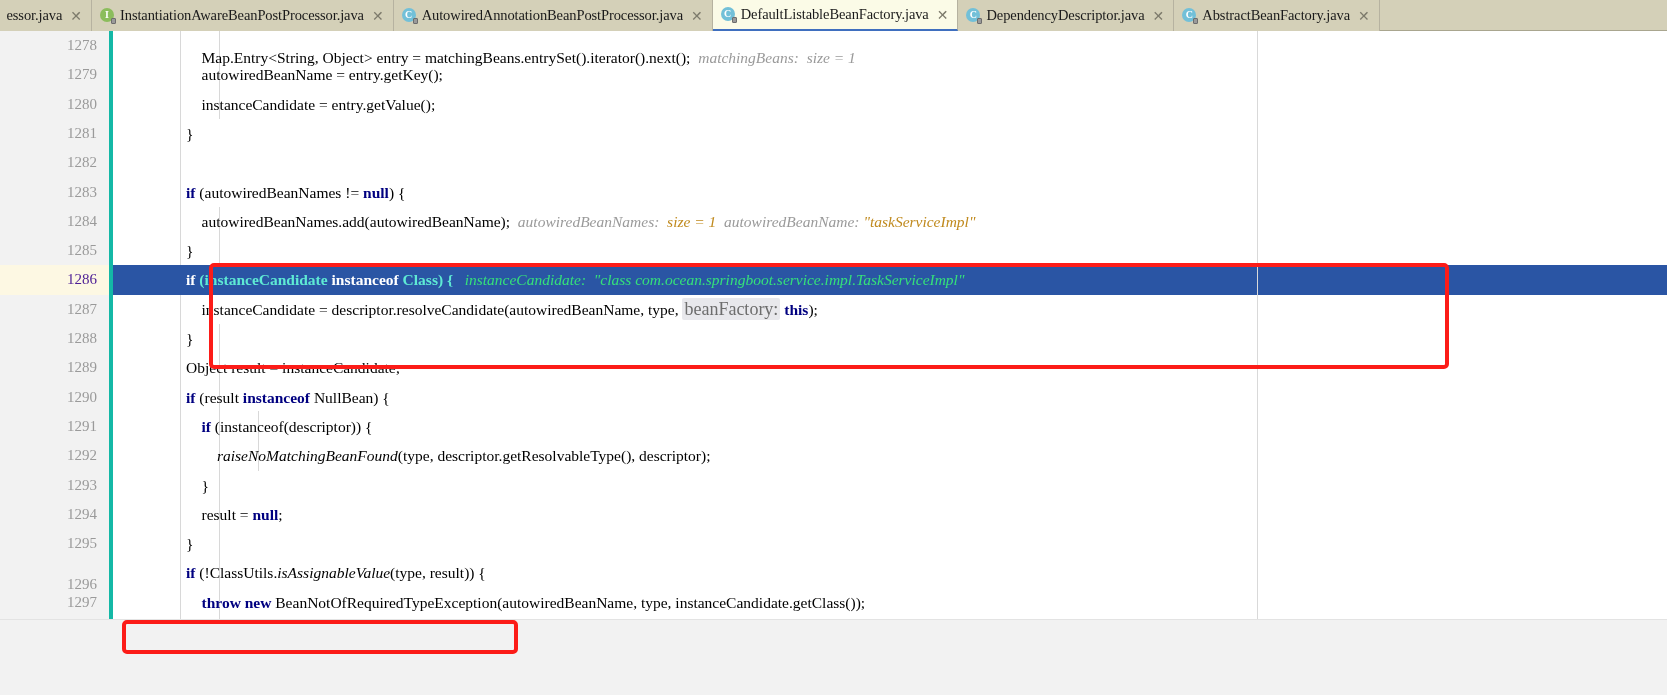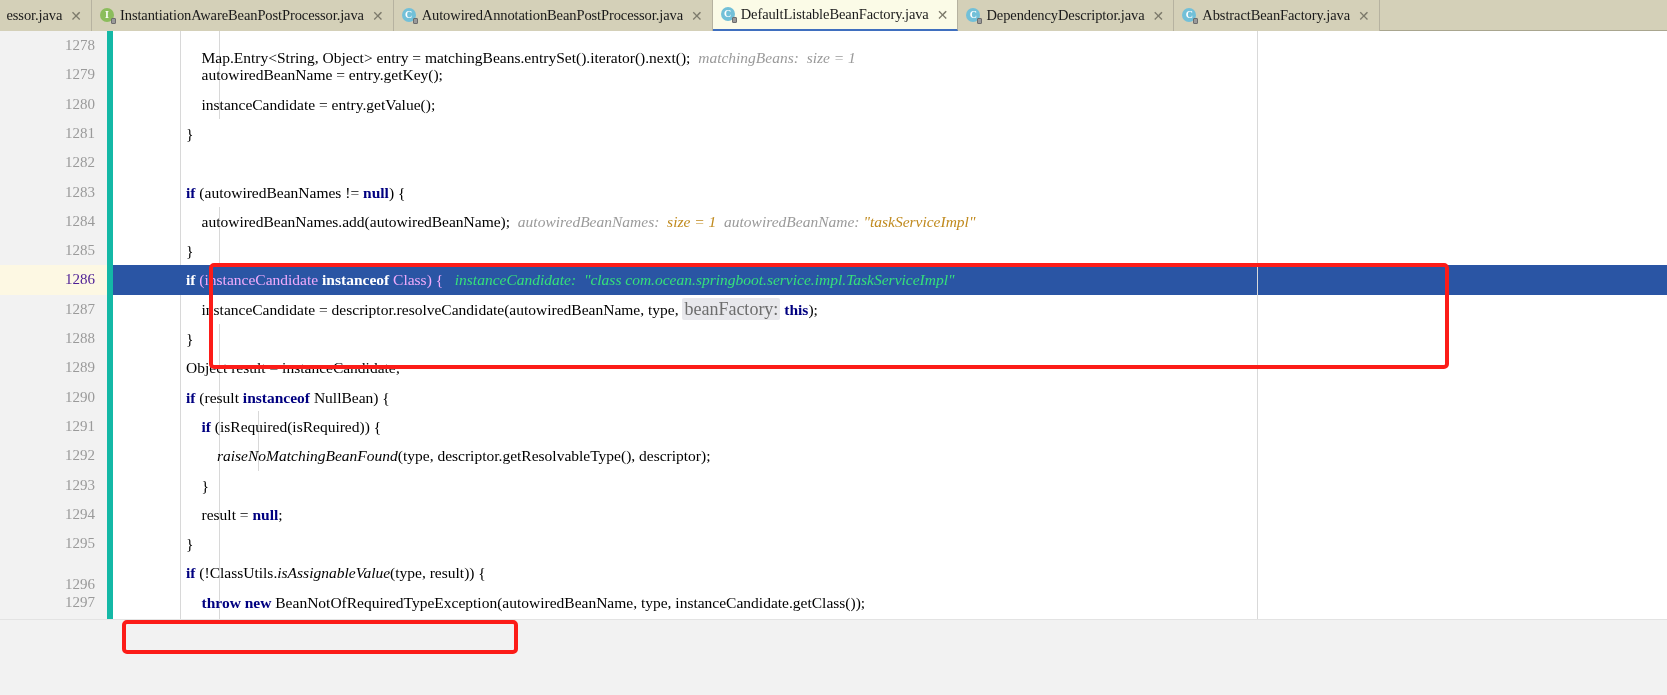--- a/index.html
+++ b/index.html
@@ -60,21 +60,21 @@
 
   
   #editor {
     position: absolute; left: 0; top: 31px; width: 1667px; height: 588px;
     background: #ffffff;
     overflow: hidden;
   }
   #gutter {
     position: absolute; left: 0; top: 0; width: 113px; height: 588px;
     background: #f2f2f2;
-    border-right: 6px solid #14b8a6;
+    border-right: 4px solid #14b8a6;
   }
   #gutter2 {
     position: absolute; left: 113px; top: 0; width: 11px; height: 588px;
     background: #ffffff;
   }
   .lnum {
     position: absolute; right: 0; width: 113px;
     padding-right: 12px;
     text-align: right;
     font-family: "Liberation Serif", serif;
@@ -101,21 +101,21 @@
   
   .guide {
     position: absolute; width: 1px; background: #d8d8d8;
   }
   .guide.onsel { background: #7f9ad0; }
 
   
   .kw   { color: #000080; font-weight: bold; text-align: center; }
   .sel .kw { color: #ffffff; font-weight: bold; }
   .plain{ color: #000000; }
-  .sel .plain { color: #f0abfc; }
+  .sel .plain { color: #5eead4; font-weight: bold; }
   .mth  { color: #000000; font-style: italic; }
   .hint { color: #9a9a9a; font-style: italic; }
   .hintnum { color: #c08a1e; font-style: italic; }
   .hintstr { color: #c08a1e; font-style: italic; }
   .dbg  { color: #1aa14b; font-style: italic; }
   .sel .dbg { color: #35e07a; font-style: italic; }
   .phint {
     background: #e8e8ec; color: #6d6d6d;
     font-style: normal; font-size: 18px;
     padding: 1px 2px; border-radius: 2px;
@@ -261,21 +261,21 @@
       <div class="row sel" style="top:234.4px"><span class="kw">                if</span><span class="plain"> (instanceCandidate </span><span class="kw">instanceof</span><span class="plain"> Class) {</span><span class="plain">   </span><span class="dbg">instanceCandidate:  "class com.ocean.springboot.service.impl.TaskServiceImpl"</span></div>
 
       <div class="row" style="top:263.7px"><span class="plain">                    instanceCandidate = descriptor.resolveCandidate(autowiredBeanName, type, </span><span class="phint">beanFactory:</span><span class="kw"> this</span><span class="plain">);</span></div>
 
       <div class="row" style="top:293.0px"><span class="plain">                }</span></div>
 
       <div class="row" style="top:322.3px"><span class="plain">                Object result = instanceCandidate;</span></div>
 
       <div class="row" style="top:351.6px"><span class="kw">                if</span><span class="plain"> (result </span><span class="kw">instanceof</span><span class="plain"> NullBean) {</span></div>
 
-      <div class="row" style="top:380.9px"><span class="kw">                    if</span><span class="plain"> (isRequired(isRequired)) {</span></div>
+      <div class="row" style="top:380.9px"><span class="kw">                    if</span><span class="plain"> (instanceof(descriptor)) {</span></div>
 
       <div class="row" style="top:410.2px"><span class="mth">                        raiseNoMatchingBeanFound</span><span class="plain">(type, descriptor.getResolvableType(), descriptor);</span></div>
 
       <div class="row" style="top:439.5px"><span class="plain">                    }</span></div>
 
       <div class="row" style="top:468.8px"><span class="plain">                    result = </span><span class="kw">null</span><span class="plain">;</span></div>
 
       <div class="row" style="top:498.1px"><span class="plain">                }</span></div>
 
       <div class="row" style="top:527.4px"><span class="kw">                if</span><span class="plain"> (!ClassUtils.</span><span class="mth">isAssignableValue</span><span class="plain">(type, result)) {</span></div>

